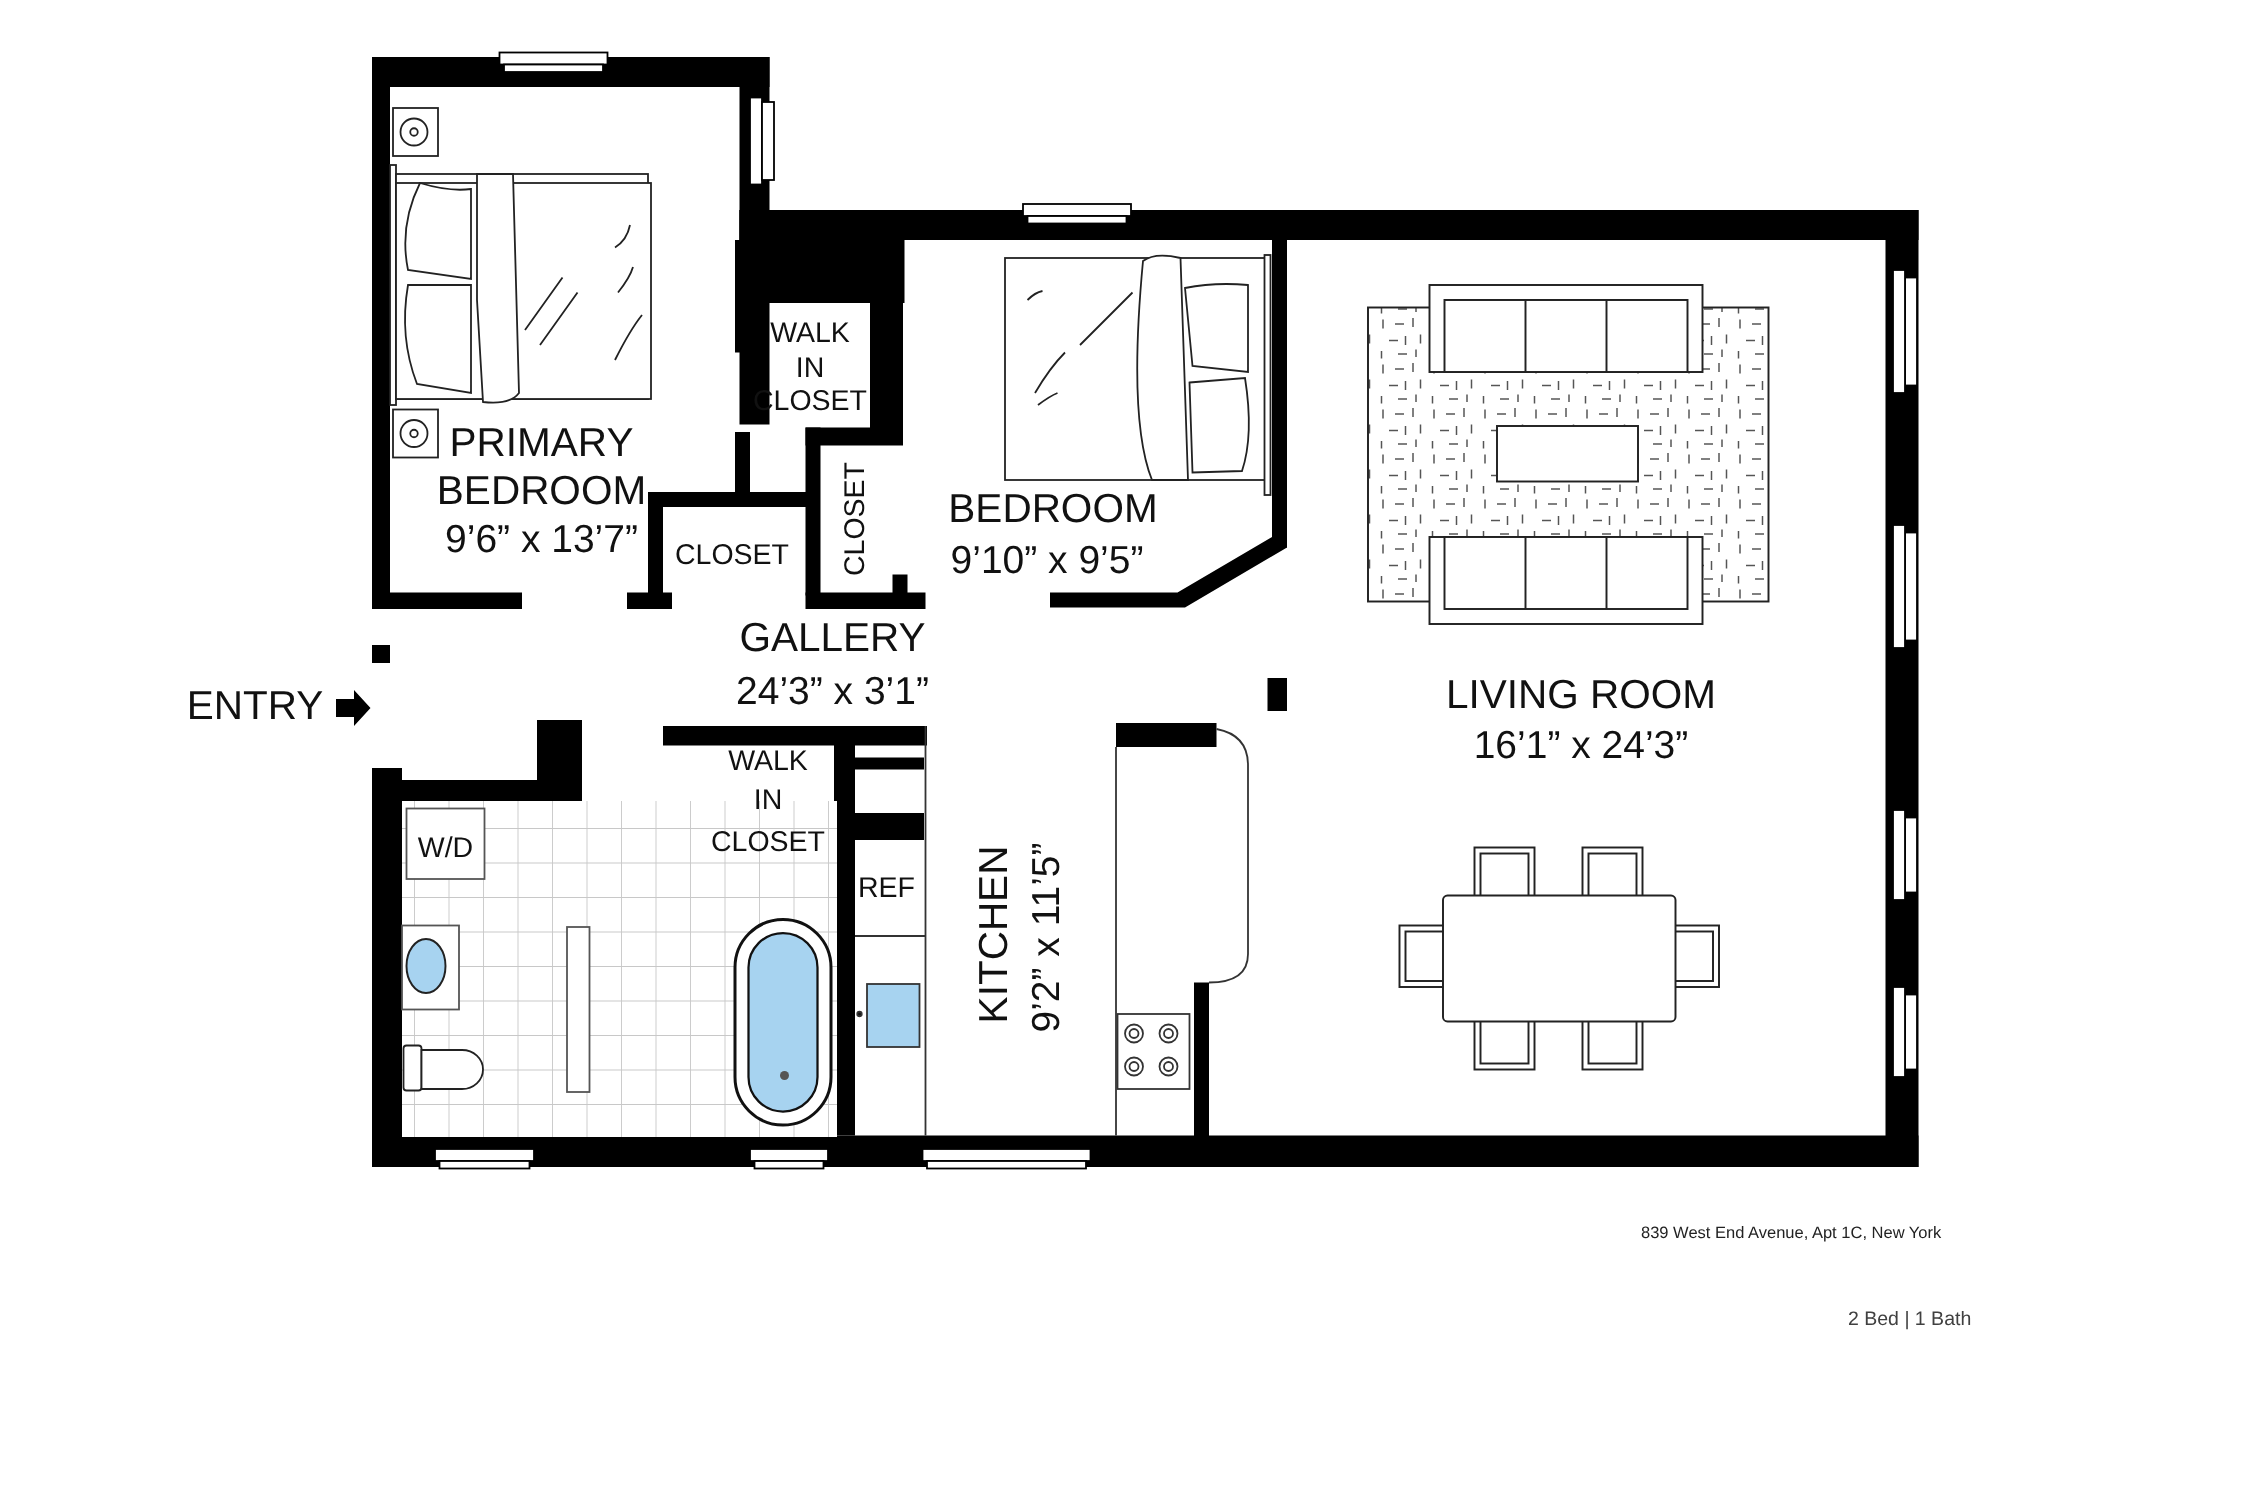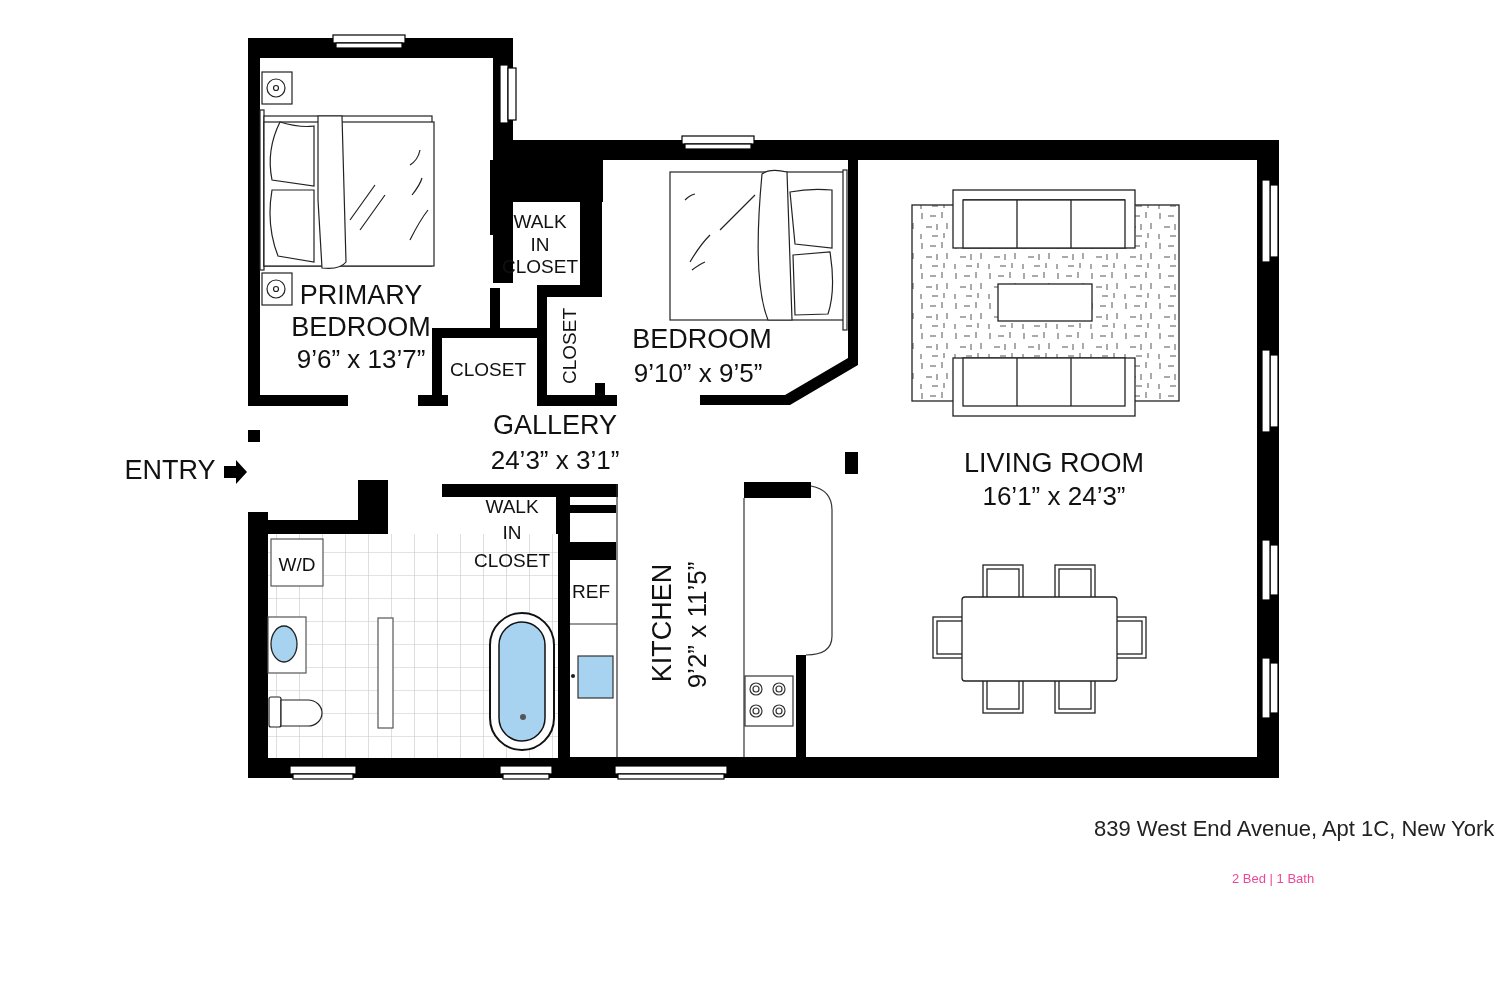--- a/index.html
+++ b/index.html
@@ -3,22 +3,22 @@
 <meta charset="utf-8">
 <style>
   html, body { margin: 0; padding: 0; background: #ffffff; }
   body { width: 1500px; height: 999px; position: relative; overflow: hidden;
          font-family: "Liberation Sans", "DejaVu Sans", sans-serif; color: #111; }
   svg { position: absolute; left: 0; top: 0; }
   .lbl { font-family: "Liberation Sans", "DejaVu Sans", sans-serif; fill: #111; }
   .room-name { font-size: 27px; }
   .room-dim { font-size: 26px; }
   .small-lbl { font-size: 19px; }
-  .footer-address { position: absolute; left: 1094px; top: 816px; font-size: 22px; color: #222; white-space: nowrap; }
-  .footer-summary { position: absolute; left: 1232px; top: 871px; font-size: 13px; color: #ec4899; white-space: nowrap; }
+  .footer-address { position: absolute; left: 1094px; top: 816px; font-size: 11px; color: #222; white-space: nowrap; }
+  .footer-summary { position: absolute; left: 1232px; top: 871px; font-size: 13px; color: #404040; white-space: nowrap; }
 </style>
 </head>
 <body>
 
 <svg width="1500" height="999" viewBox="0 0 1500 999" xmlns="http://www.w3.org/2000/svg">
   <defs>
     <pattern id="tiles" width="23" height="23" patternUnits="userSpaceOnUse">
       <rect width="23" height="23" fill="#fff"></rect>
       <path d="M23 0 L0 0 0 23" fill="none" stroke="#c8c8c8" stroke-width="1.2"></path>
     </pattern>

